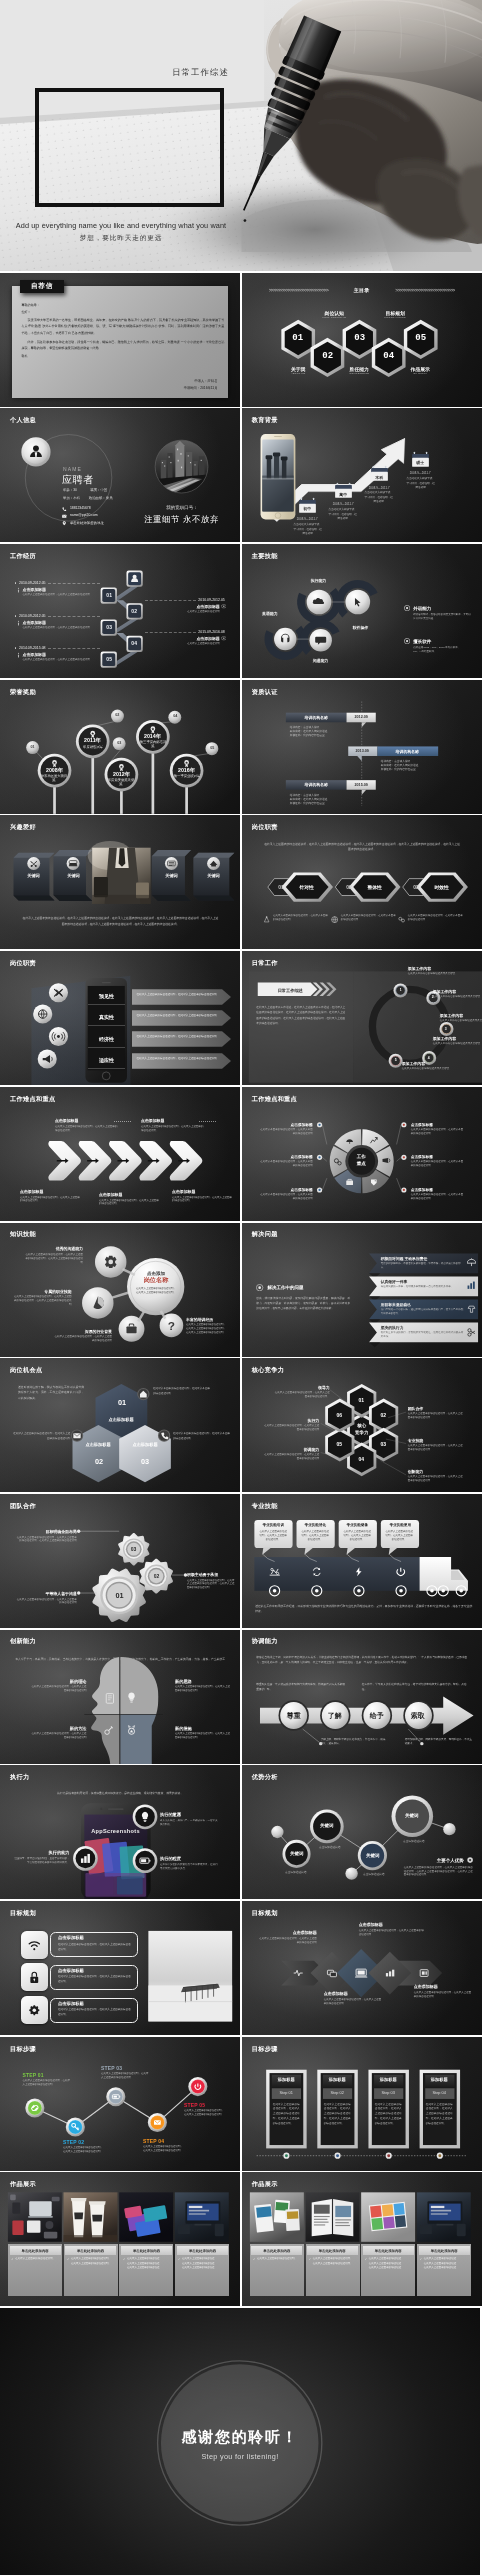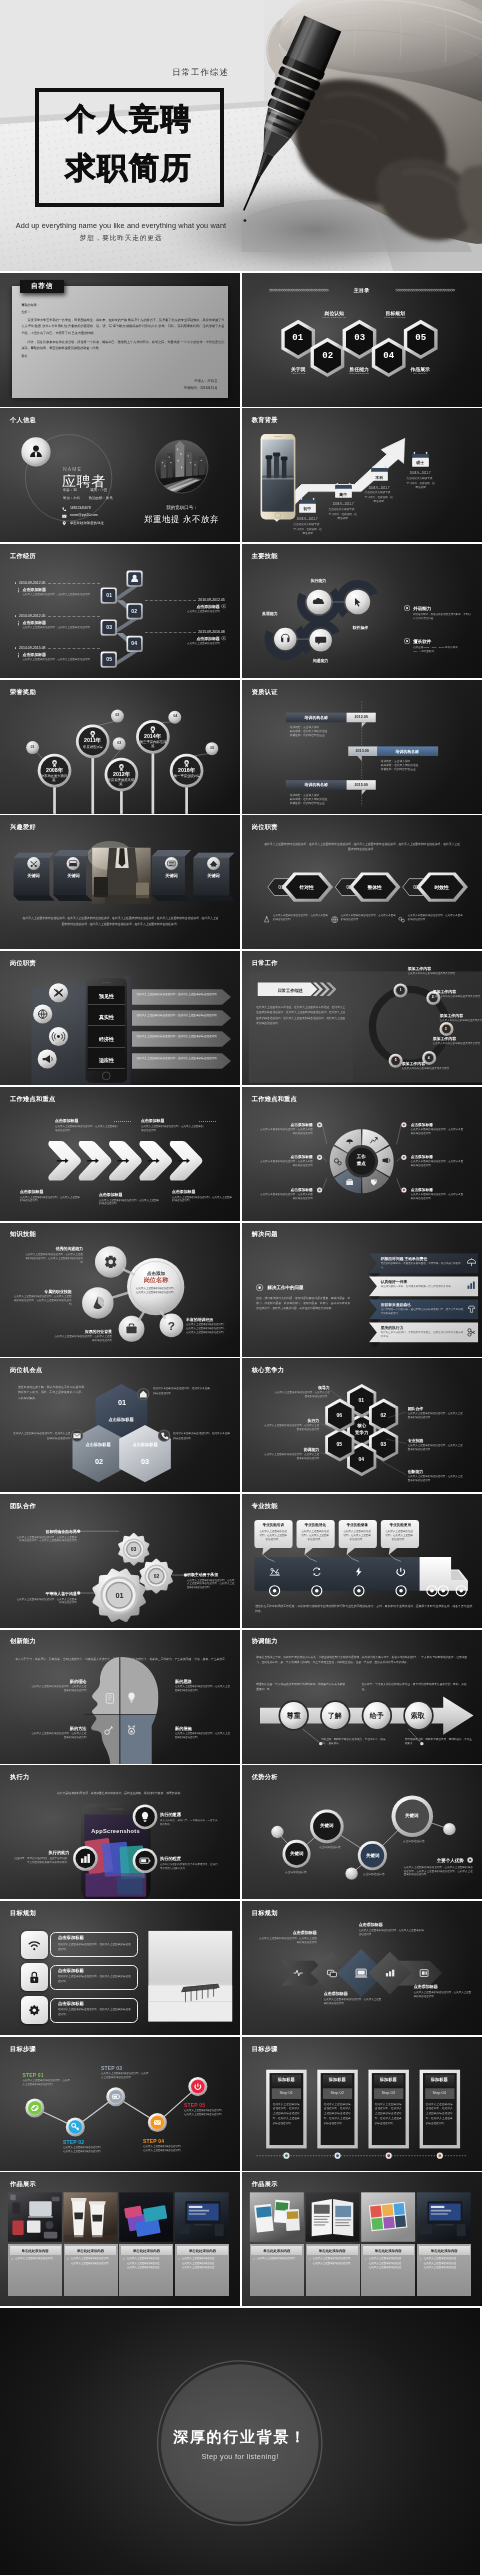--- a/index.html
+++ b/index.html
@@ -199,21 +199,20 @@
 
       <circle cx="436" cy="394" r="2.4" fill="#1a1a1a"></circle>
       <path d="M 436 396 C 460 412 490 424 512 426" fill="none" stroke="#9b9b9b" stroke-width="1" opacity="0.4"></path>
 
       <rect x="0" y="0" width="858" height="484" fill="none"></rect>
     </g>
   </svg>
 
   <div class="cover-studio">日常工作综述</div>
   <div class="cover-title-box"></div>
-  <div class="cover-title"><span>个人竞聘</span><br><span>求职简历</span></div>
   <div class="cover-sub1">Add up everything name you like and everything what you want</div>
   <div class="cover-sub2">梦想，要比昨天走的更远</div>
 </div>
 
 <div class="grid">
 
 <div class="row">
 <div class="slide bgC">
   <div style="position:absolute;left:12.4px;top:13.5px;right:12.4px;bottom:9px;background:linear-gradient(135deg,#cdcdcd 0%,#b4b4b4 40%,#9d9d9d 75%,#949494 100%);box-shadow:0 1.1px 5.6px rgba(0,0,0,.6);"></div>
   <div style="position:absolute;left:20px;top:7.3px;width:44px;height:13.5px;background:#141414;display:flex;align-items:center;justify-content:center;box-shadow:1.7px 2.2px 4.5px rgba(0,0,0,.7);">
@@ -308,21 +307,21 @@
     <circle cx="122" cy="124" r="77" fill="none" stroke="#8e8e8e" stroke-width="0.8" opacity="0.85"></circle>
     <circle cx="64" cy="78" r="26" fill="url(#avgr)"></circle>
     <circle cx="64" cy="78" r="21" fill="url(#avin)"></circle>
     <g transform="translate(64,78)">
       <path d="M -10.5 9 C -10.5 2.5 -5.5 -1 0 -1 C 5.5 -1 10.5 2.5 10.5 9 Z" fill="#1a1a1a"></path>
       <circle cx="0" cy="-6.5" r="5.2" fill="#1a1a1a"></circle>
       <path d="M -2.2 0.5 L 2.2 0.5 L 1.2 9 L -1.2 9 Z" fill="#f0f0f0"></path>
     </g>
   </svg>
   <div style="position:absolute;left:63px;top:58px;font-size:5px;color:#adadad;letter-spacing:1.1px">NAME</div>
-  <div style="position:absolute;left:62px;top:65px;font-size:14px;font-weight:400;color:#fff;letter-spacing:0.6px">应聘者</div>
+  <div style="position:absolute;left:62px;top:65px;font-size:10px;font-weight:400;color:#fff;letter-spacing:0.6px">应聘者</div>
   <div style="position:absolute;left:63px;top:80px;font-size:3.4px;color:#dadada;width:67px">
     <span>年龄：30</span>
     <span style="margin-left:12.4px">籍贯：中国</span>
   </div>
   <div style="position:absolute;left:63px;top:88px;font-size:3.4px;color:#dadada;width:73px">
     <span>学历：本科</span>
     <span style="margin-left:7.9px">政治面貌：党员</span>
   </div>
   <div style="position:absolute;left:62px;top:98px;width:67px">
     <div style="display:flex;align-items:flex-start;margin-bottom:2.2px">
@@ -385,21 +384,21 @@
                 <rect x="357" y="92" width="2" height="2"></rect>
       </g>
       <path d="M 276 126 L 370 118 L 370 151 L 276 151 Z" fill="#151515"></path>
       <path d="M 276 151 L 340 124 L 360 126 L 310 151 Z" fill="url(#roadg)" opacity="0.95"></path>
       <path d="M 288 151 L 348 127 L 356 128 L 300 151 Z" fill="#f2f2f2" opacity="0.55"></path>
       <path d="M 276 142 L 336 125 L 342 127 L 282 148 Z" fill="#cfcfcf" opacity="0.4"></path>
     </g>
     <circle cx="323" cy="104" r="47" fill="none" stroke="#6a6a6a" stroke-width="1"></circle>
   </svg>
   <div style="position:absolute;left:137px;top:97px;width:90px;text-align:center;font-size:4.5px;color:#e4e4e4">我的竞职口号：</div>
-  <div style="position:absolute;left:131px;top:106px;width:101px;text-align:center;font-size:8.4px;color:#fff;letter-spacing:0.6px">郑重地提  永不放弃</div>
+  <div style="position:absolute;left:131px;top:106px;width:101px;text-align:center;font-size:8.4px;color:#fff;letter-spacing:0.6px">注重细节  永不放弃</div>
 </div>
 <div class="slide bgC">
   <div class="st">教育背景</div>
 
   <svg width="240" height="134" viewBox="0 0 427 238" style="position:absolute;left:0;top:0">
     <defs>
               <linearGradient id="eduarrow" x1="0" y1="0" x2="1" y2="0">
                 <stop offset="0" stop-color="#f4f4f4"></stop>
                 <stop offset="1" stop-color="#c9c9c9"></stop>
               </linearGradient>
@@ -2408,19 +2407,19 @@
 在此录入上述图表的综合描述</span>
   </div>
 </div>
 </div>
 <div class="row">
 <div class="slide wide" style="background:radial-gradient(ellipse 315px 236px at 50% 50%, #3b3b3b 0%, #2a2a2a 32%, #191919 62%, #0c0c0c 100%)">
   <svg width="480" height="270" viewBox="0 0 853 480" style="position:absolute;left:0;top:0">
     <circle cx="426" cy="240" r="140" fill="#ffffff" opacity="0.14"></circle>
     <circle cx="426" cy="240" r="146" fill="none" stroke="#6a6a6a" stroke-width="2.4" opacity="0.65"></circle>
   </svg>
-  <div style="position:absolute;left:0;top:120px;width:480px;text-align:center;font-size:15px;font-weight:700;color:#fff;letter-spacing:1.7px">深厚的行业背景！</div>
+  <div style="position:absolute;left:0;top:120px;width:480px;text-align:center;font-size:15px;font-weight:700;color:#fff;letter-spacing:1.7px">感谢您的聆听！</div>
   <div style="position:absolute;left:0;top:144px;width:480px;text-align:center;font-size:7.3px;color:#d8d8d8;letter-spacing:0.3px">Step you for listening!</div>
 </div>
 </div>
 </div>
 </div>
 
 
 </body></html>

